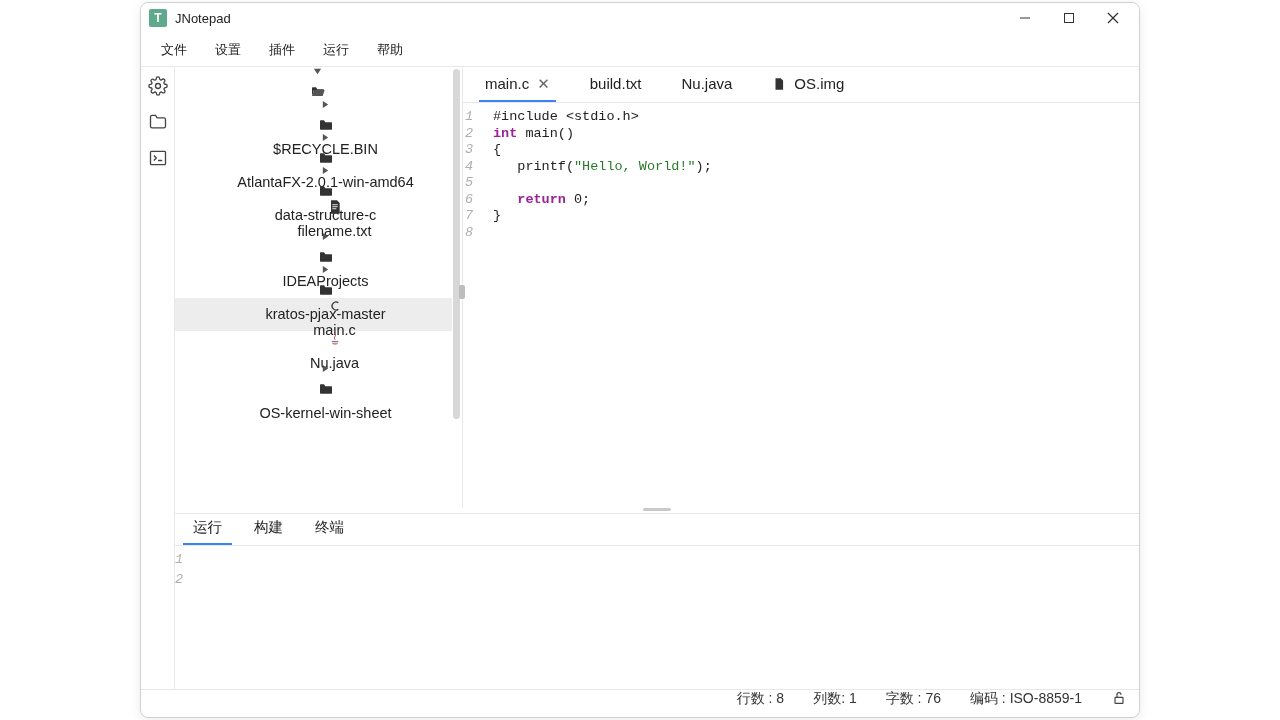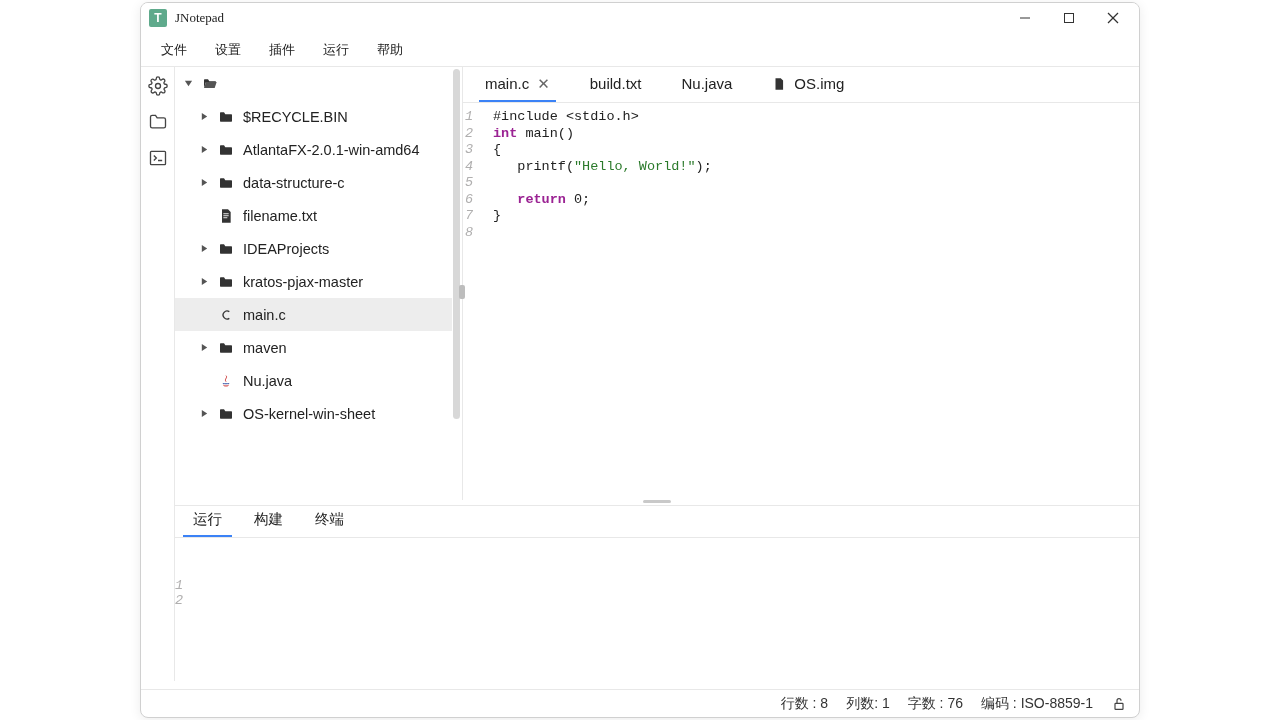--- a/index.html
+++ b/index.html
@@ -38,21 +38,21 @@
   background: #5faa8c;
   border-radius: 2px;
   display: flex;
   align-items: center;
   justify-content: center;
   color: #fff;
   font-weight: bold;
   font-size: 12px;
   margin-right: 8px;
 }
-.titlebar .title { font-size: 13px; color: #222; font-family: Liberation Serif, serif; }
+.titlebar .title { font-size: 13px; color: #222; }
 .titlebar .spacer { flex: 1; }
 .titlebar .winbtn {
   width: 44px; height: 30px;
   display: flex; align-items: center; justify-content: center;
   color: #333;
 }
 .titlebar .winbtn svg { width: 12px; height: 12px; }
 
 .menubar {
   height: 34px;
@@ -123,20 +123,21 @@
   border-radius: 4px;
 }
 .tree-row {
   height: 33px;
   display: flex;
   align-items: center;
   padding-left: 8px;
   gap: 8px;
   font-size: 14.5px;
   color: #222;
+  flex-direction: column;
 }
 .tree-row.selected { background: #ededed; }
 .tree-row .arrow {
   width: 10px;
   display: flex; align-items: center; justify-content: center;
   color: #555;
 }
 .tree-row .arrow svg { width: 9px; height: 9px; }
 .tree-row .ico { width: 18px; display: flex; align-items: center; justify-content: center; }
 .tree-row .ico svg { width: 16px; height: 16px; }
@@ -227,42 +228,40 @@
   font-size: 14.5px;
   color: #222;
   border-bottom: 2px solid transparent;
 }
 .ctab.active { border-bottom-color: #3b82f6; }
 .console-body {
   flex: 1;
   display: flex;
   font-family: Consolas, "Courier New", monospace;
   font-size: 13.5px;
-  line-height: 15px;
+  line-height: 20px;
   padding-top: 4px;
-  margin-top: 36px;
 }
 .console-body .gutter { width: 18px; }
 .console-body .out {
   white-space: pre;
   padding-left: 10px;
   color: #222;
 }
 
 .statusbar {
   height: 28px;
   border-top: 1px solid #e8e8e8;
   display: flex;
-  align-items: center;
+  align-items: flex-start;
   justify-content: flex-end;
-  gap: 18px;
+  gap: 29px;
   padding: 0 12px;
   font-size: 14px;
   color: #333;
-  margin-top: 8px;
 }
 .statusbar .lock { width:16px; display:flex; }
 
 .splitter-v-handle {
   position:absolute;
   left:284px;
   top:218px;
   width:6px;
   height:14px;
   background:#bdbdbd;
@@ -425,33 +424,20 @@
      </div>
               <div class="tree-row child-nochevron selected">
 
        <span class="ico">
                   <svg viewBox="0 0 24 24" fill="none" stroke="#333" stroke-width="2">
                     <path d="M17 7a6 6 0 1 0 0 10"></path>
                   </svg>
                 </span>
        <span>main.c</span>
      </div>
-              <div class="tree-row child">
-       <span class="arrow">
-                  <svg viewBox="0 0 10 10">
-                    <polygon points="2,1 8,5 2,9" fill="#555"></polygon>
-                  </svg>
-                </span>
-       <span class="ico">
-                  <svg viewBox="0 0 24 24" fill="#333">
-                    <path d="M3 6a1 1 0 0 1 1-1h5l2 3h9a1 1 0 0 1 1 1v9a1 1 0 0 1-1 1H4a1 1 0 0 1-1-1V6z"></path>
-                  </svg>
-                </span>
-       <span>maven</span>
-     </div>
               <div class="tree-row child-nochevron">
 
        <span class="ico">
                   <svg viewBox="0 0 24 24" fill="none">
                     <path d="M8 18c0 2 8 2 8 0" stroke="#c33" stroke-width="1.5"></path>
                     <path d="M12 4c3 3-3 5 0 9" stroke="#c33" stroke-width="1.5"></path>
                     <path d="M7 15c0 1.5 10 1.5 10 0" stroke="#35a" stroke-width="1.5"></path>
                   </svg>
                 </span>
        <span>Nu.java</span>

